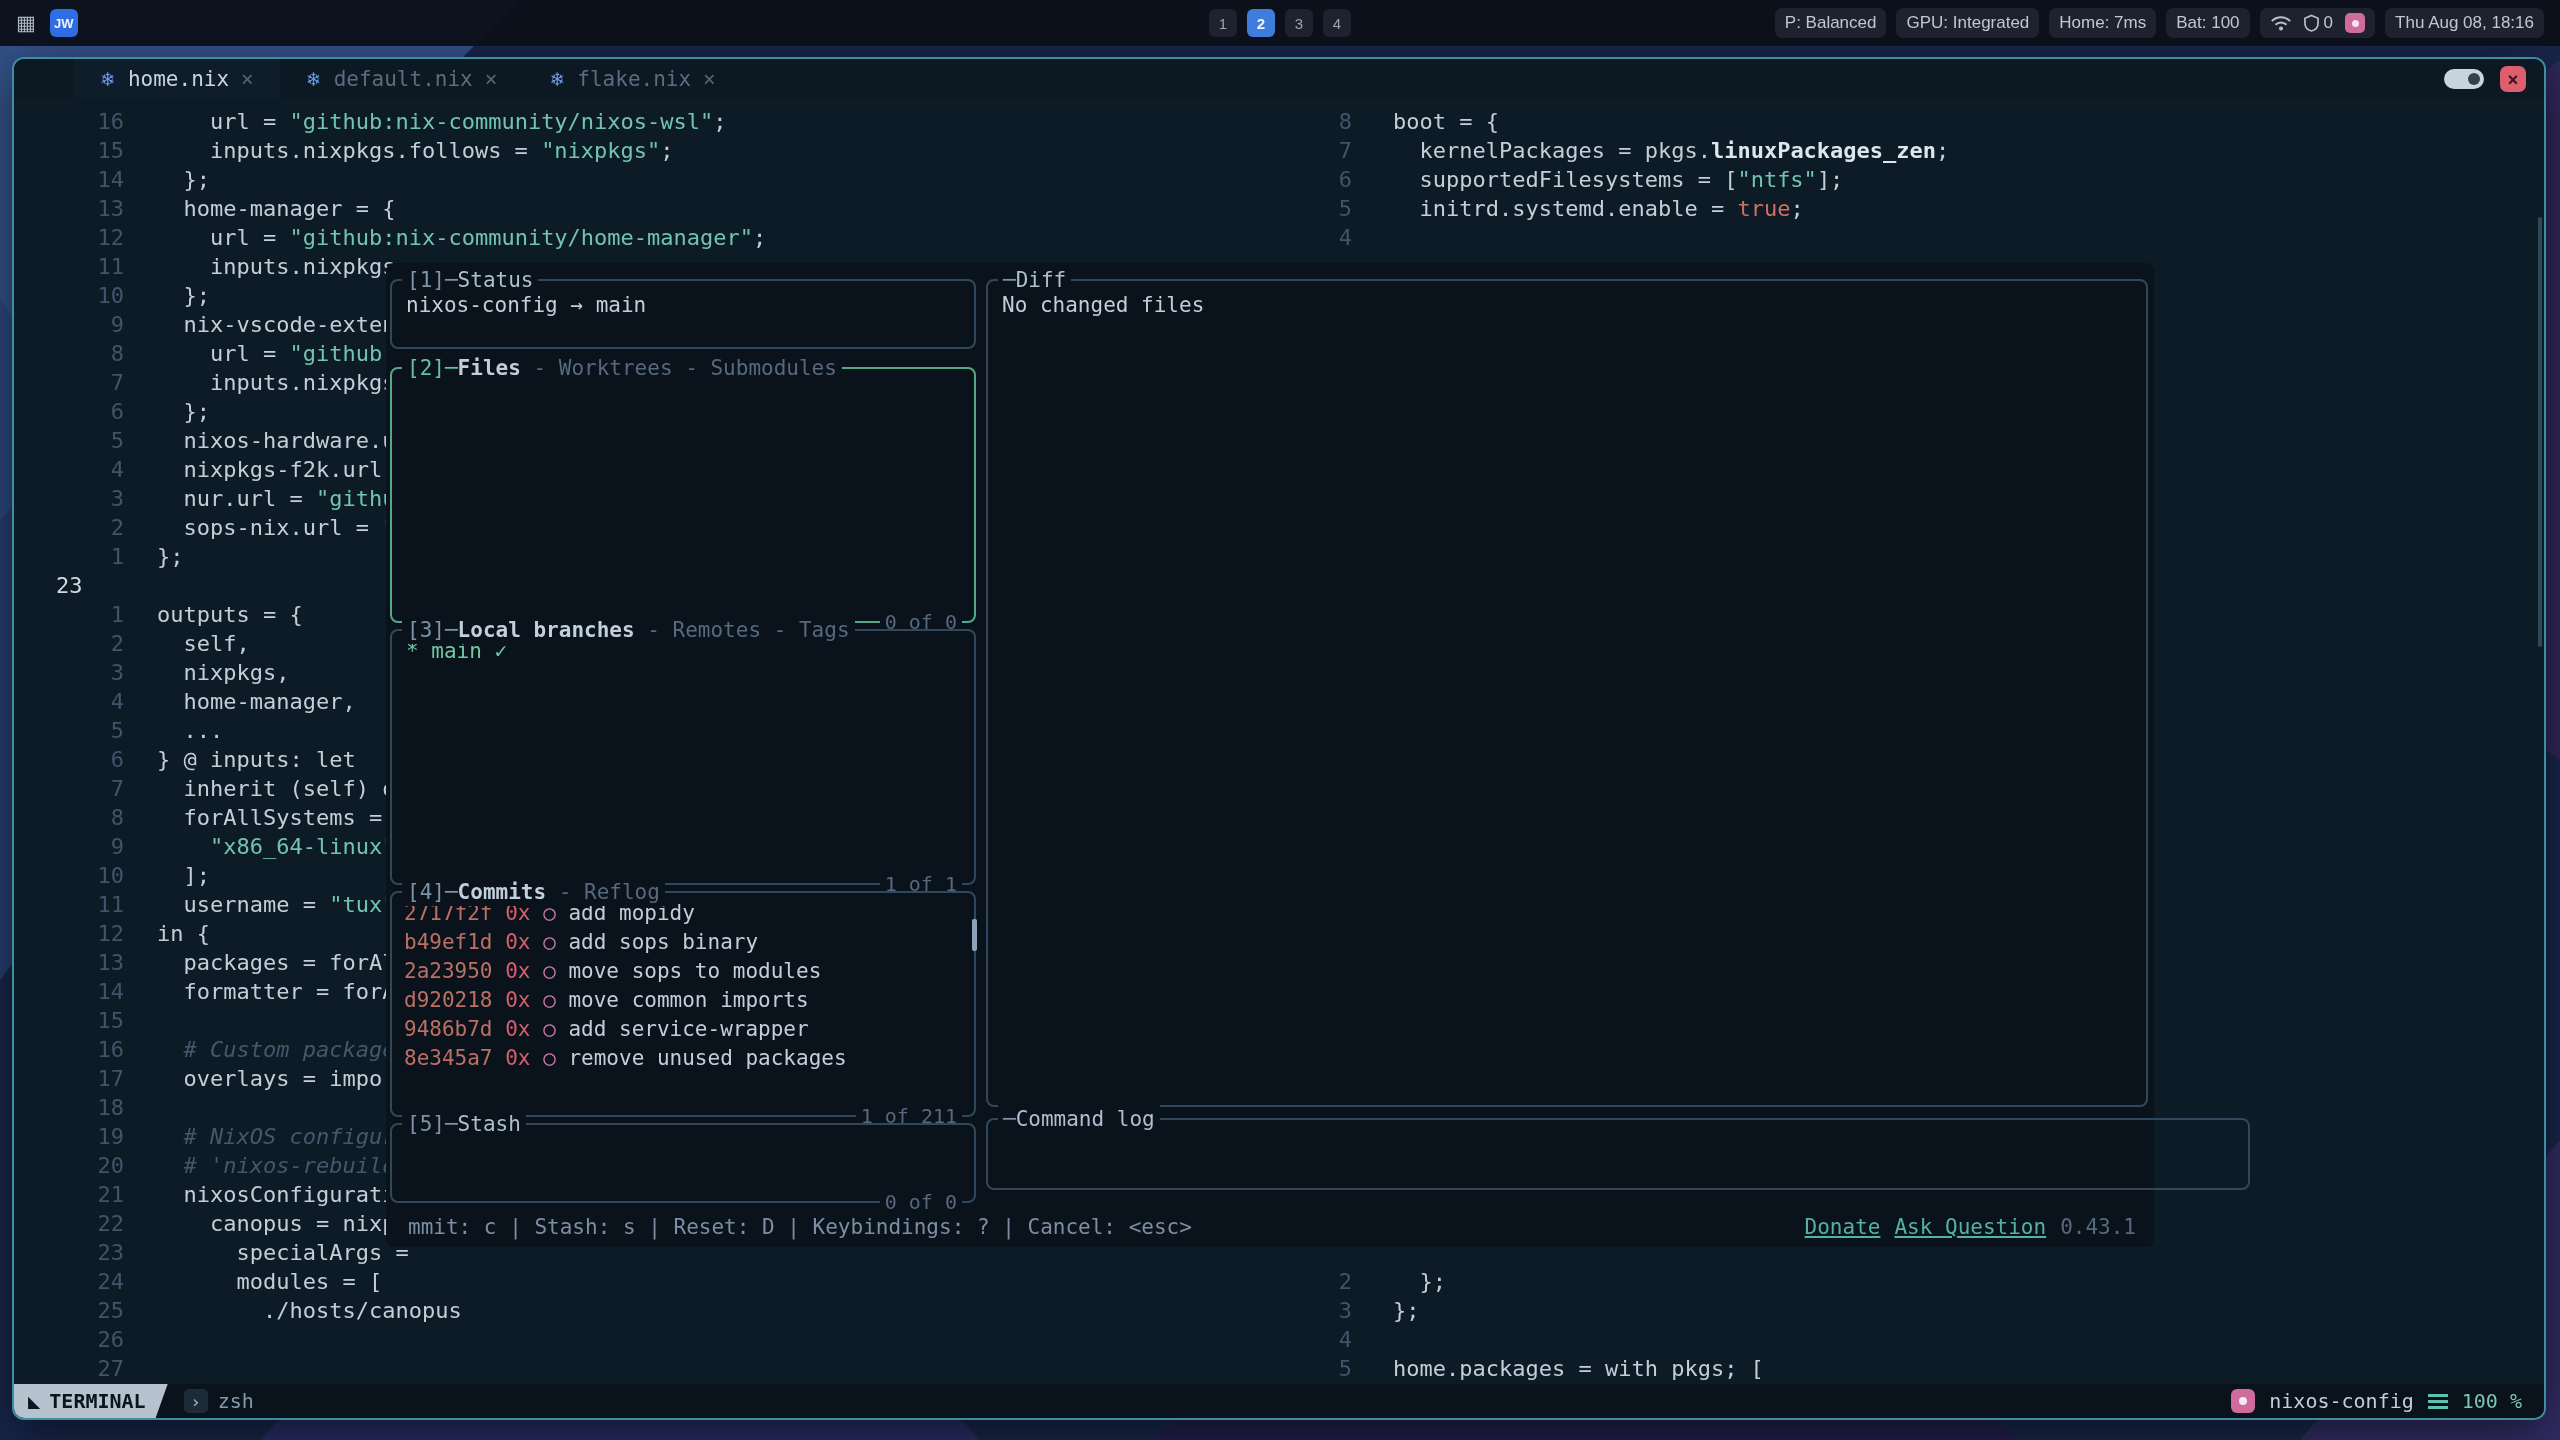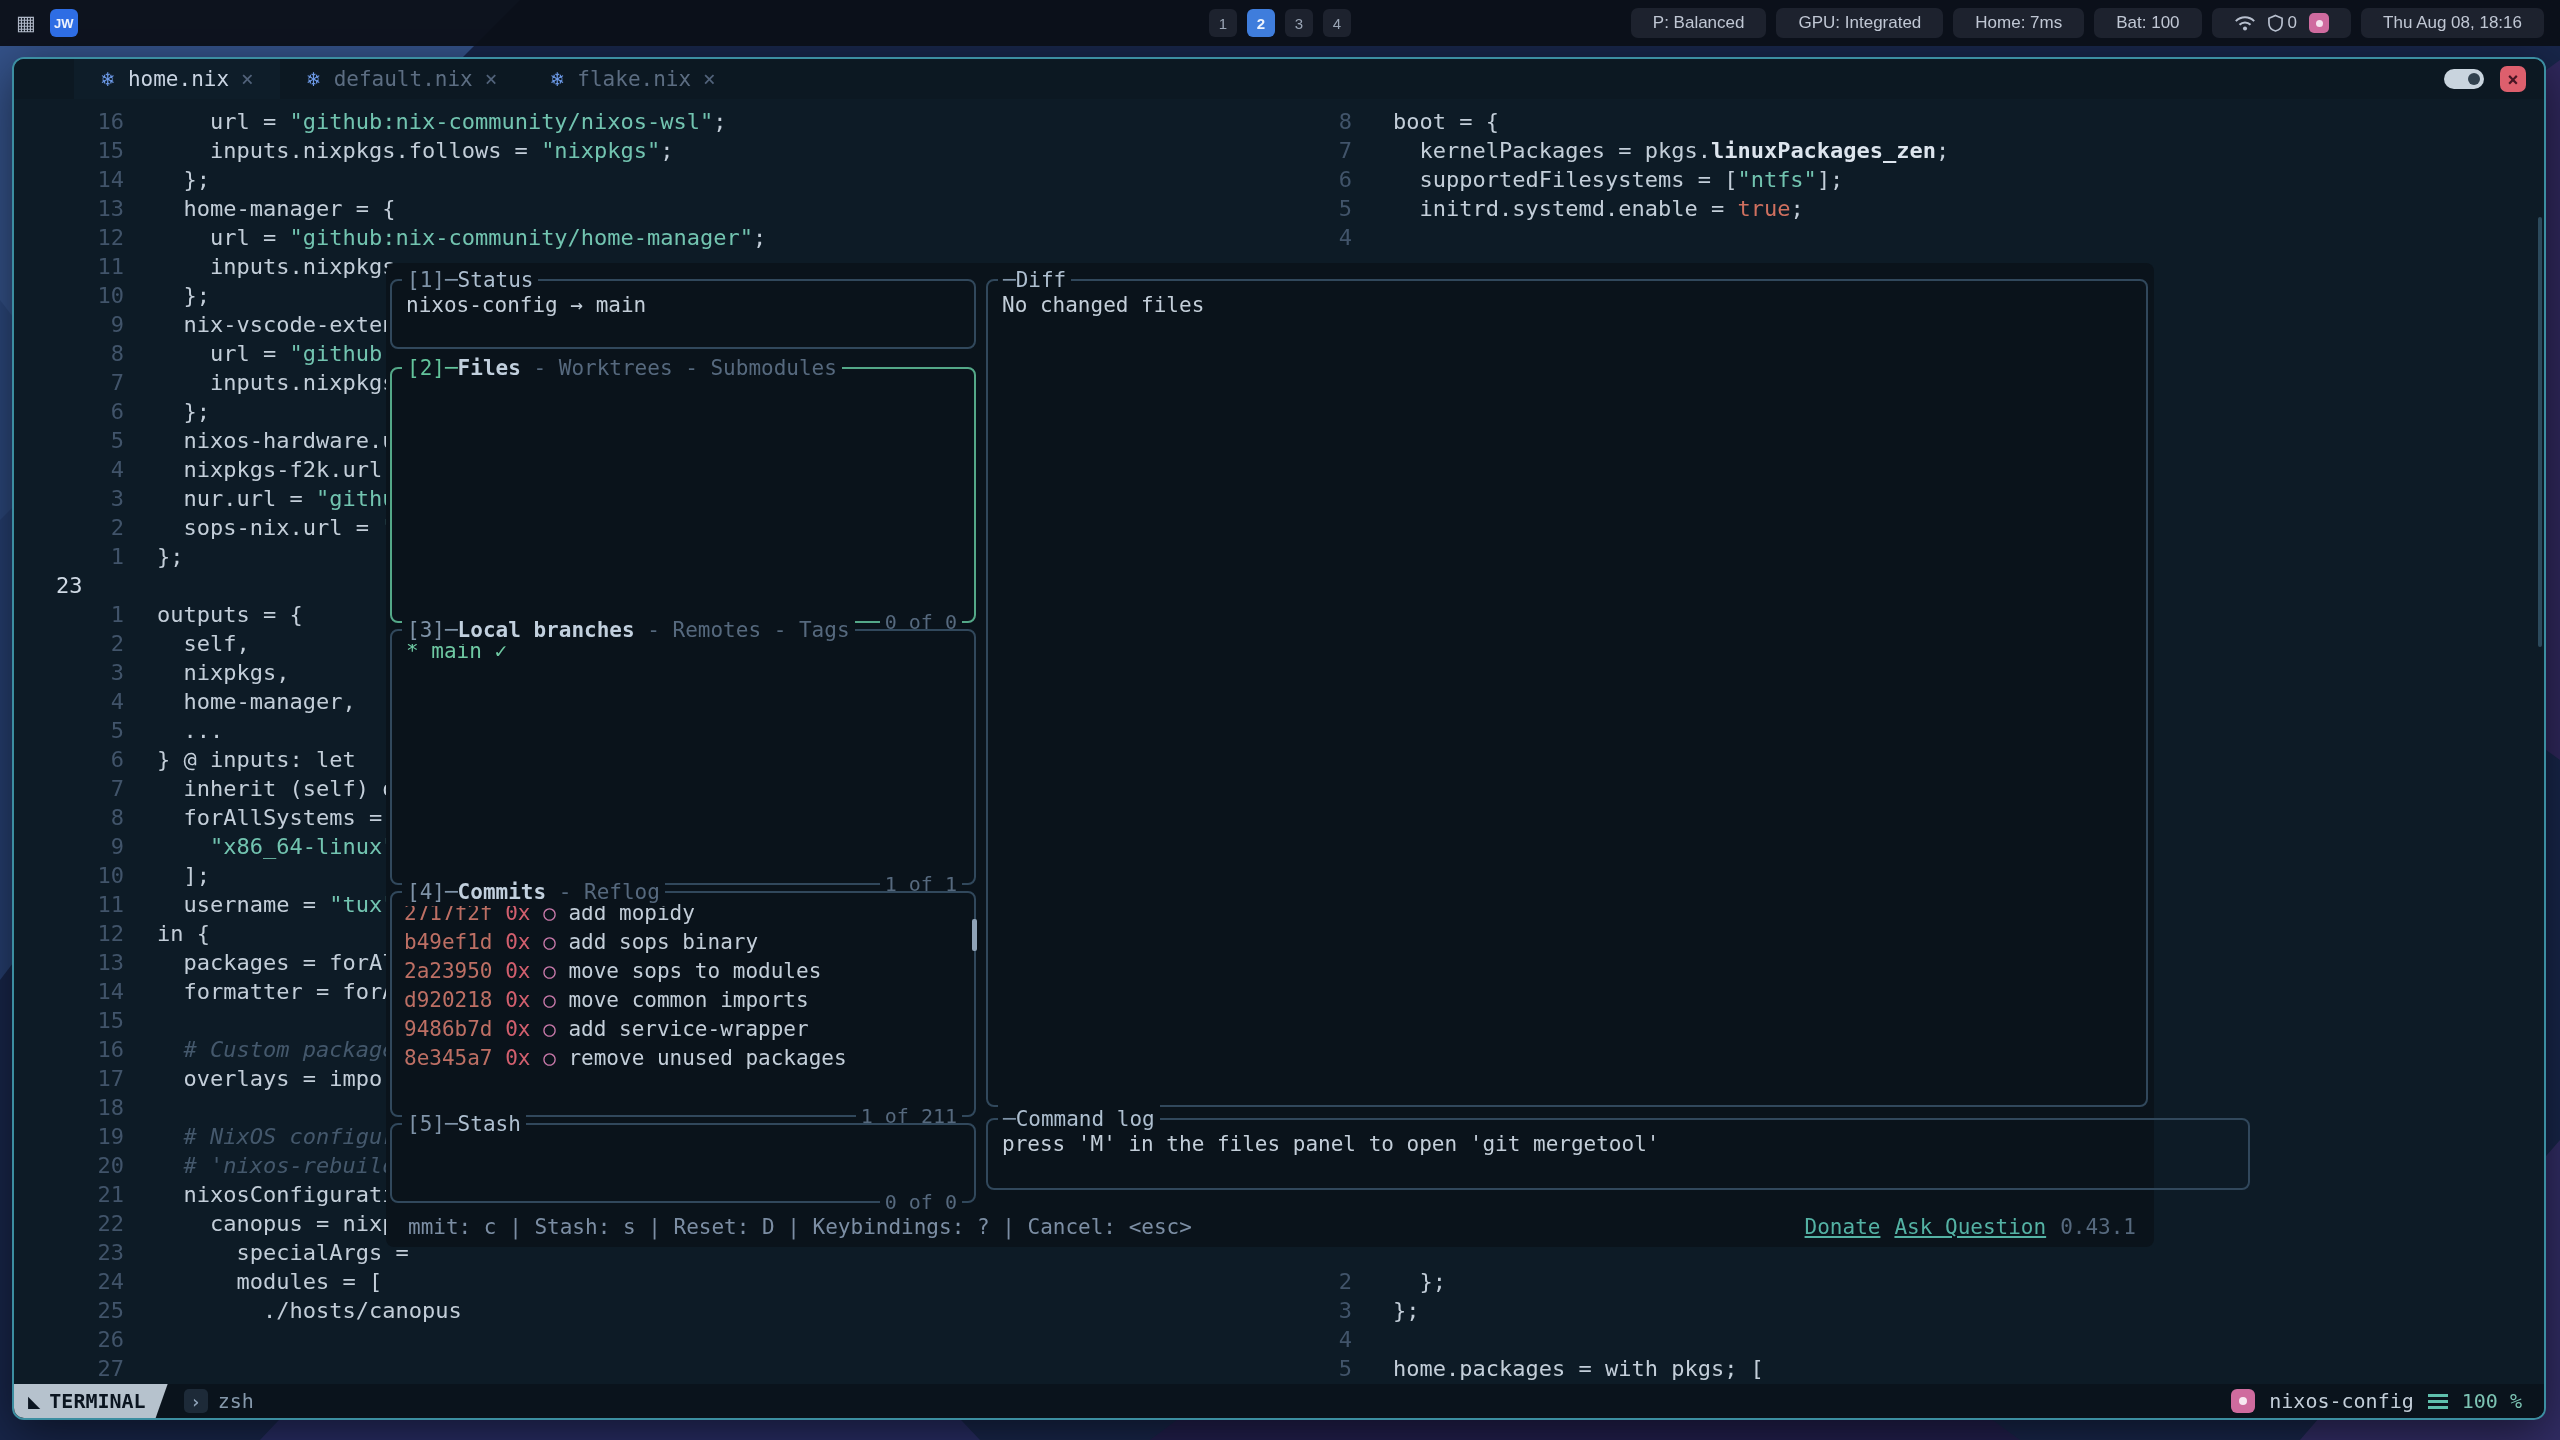--- a/index.html
+++ b/index.html
@@ -26,21 +26,21 @@
   .apps-icon{font-size:21px;color:#aeb6c6;font-family:"DejaVu Sans",sans-serif;cursor:default;}
   .kbd-badge{min-width:28px;height:28px;border-radius:6px;background:#2e6de4;color:#eef3fd;
     display:flex;align-items:center;justify-content:center;font-size:13px;font-weight:bold;}
   .tb-center{position:absolute;left:50%;top:0;height:100%;transform:translateX(-50%);
     display:flex;align-items:center;gap:10px;}
   .ws{min-width:28px;height:28px;border-radius:6px;background:#1d222e;color:#9aa5b5;
     display:flex;align-items:center;justify-content:center;font-size:15px;}
   .ws.active{background:var(--accent);color:#eef4fd;font-weight:bold;}
   .tb-right{margin-left:auto;display:flex;align-items:center;gap:10px;}
   .segwrap{display:flex;align-items:center;gap:10px;}
-  .pill{background:#1d222e;border-radius:7px;padding:5px 22px;white-space:nowrap;}
+  .pill{background:#1d222e;border-radius:7px;padding:5px 10px;white-space:nowrap;}
   .tray{display:flex;align-items:center;gap:12px;}
   .tray svg{display:block;}
   .shield-wrap{display:flex;align-items:center;gap:5px;}
   .pink-tray-icon{width:20px;height:20px;border-radius:5px;background:#cf6b9f;
     display:flex;align-items:center;justify-content:center;}
   .pink-tray-icon span{width:7px;height:7px;border-radius:50%;background:#f5e3ef;display:block;}
 
   
   .window{position:absolute;left:12px;top:57px;width:2534px;height:1363px;z-index:5;
     background:var(--ed-bg);border:2px solid #3c8ea1;border-radius:12px;overflow:hidden;
@@ -319,21 +319,20 @@
       <div class="lg-count">0 of 0</div>
     </div>
 
     <div class="lg-panel" id="lg-diff">
       <div class="lg-title"><span class="t-idx">─</span><span class="t-main">Diff</span></div>
       <div class="lg-content">No changed files</div>
     </div>
 
     <div class="lg-panel" id="lg-cmdlog">
       <div class="lg-title"><span class="t-idx">─</span><span class="t-main">Command log</span></div>
-      <div class="lg-content">press 'M' in the files panel to open 'git mergetool'</div>
     </div>
 
     <div class="lg-keybar">mmit: c | Stash: s | Reset: D | Keybindings: ? | Cancel: &lt;esc&gt;</div>
     <div class="lg-links">
       <span class="lg-link">Donate</span>
       <span class="lg-link">Ask Question</span>
       <span class="lg-ver">0.43.1</span>
     </div>
   </div>
 

